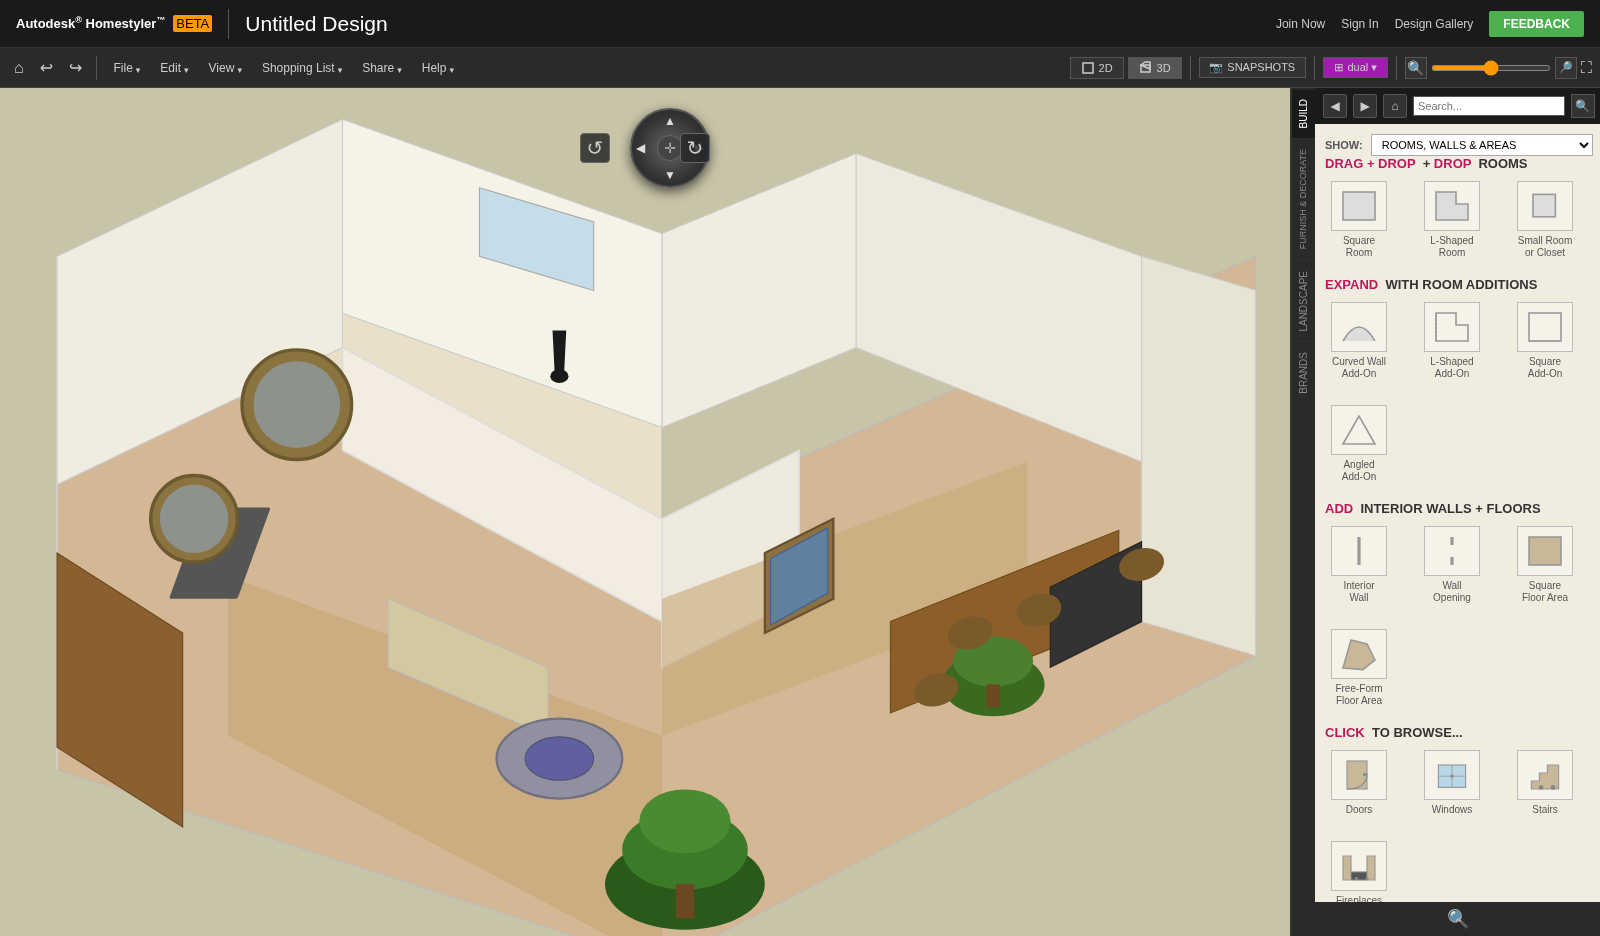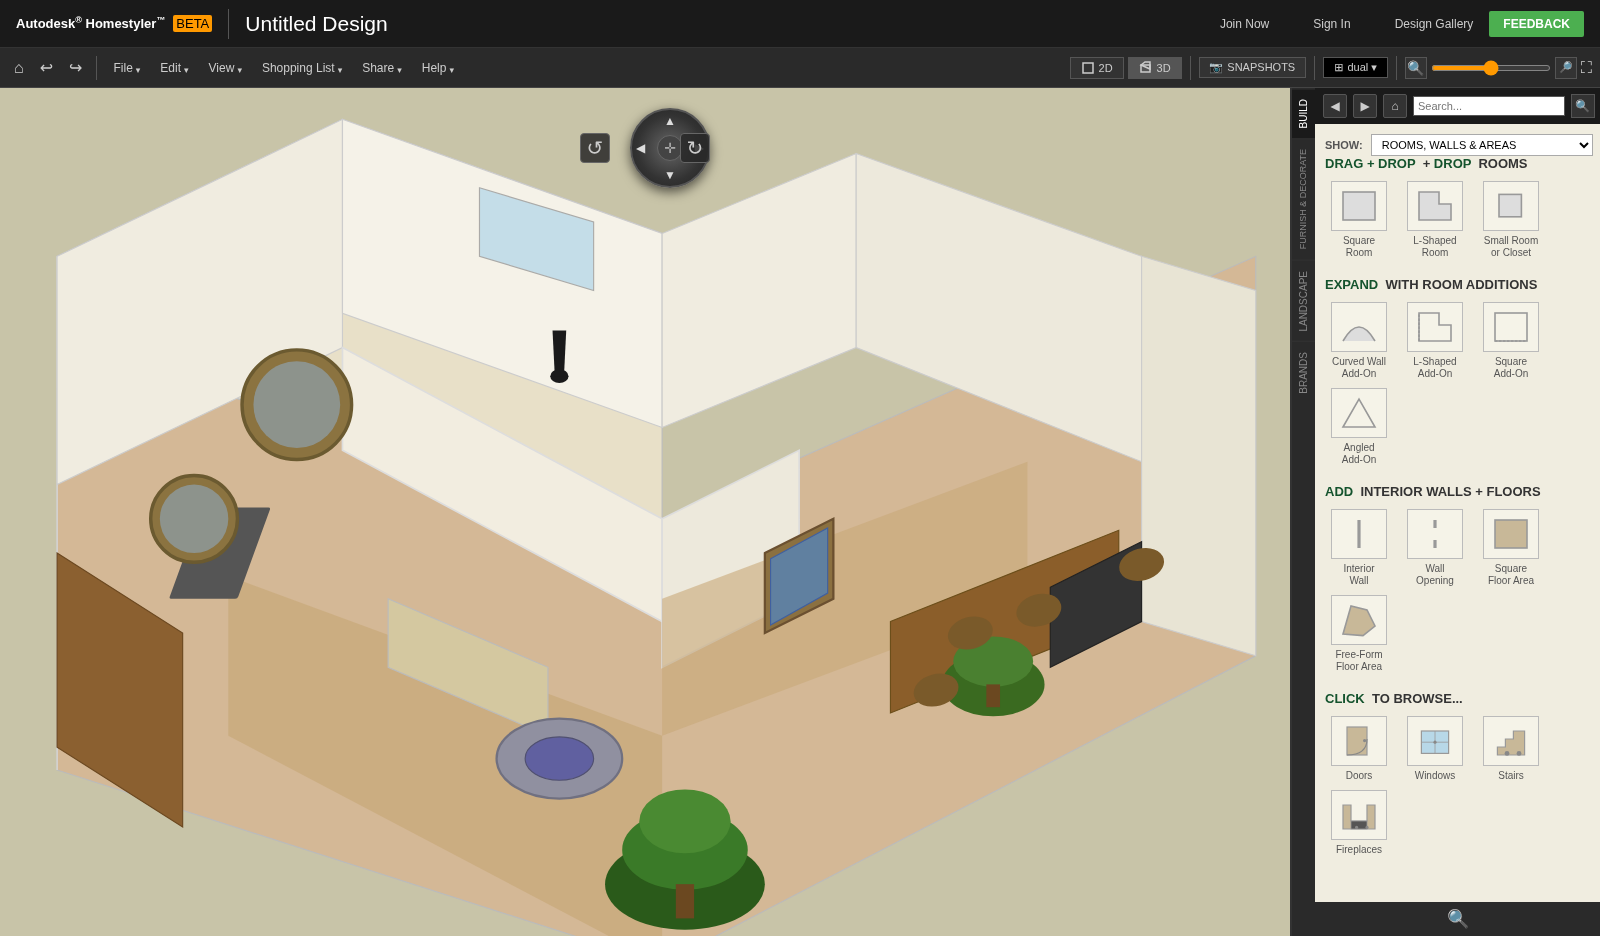--- a/index.html
+++ b/index.html
@@ -10,38 +10,38 @@
       width: 100%; height: 48px; background: #1a1a1a;
       display: flex; align-items: center; padding: 8px 16px;
       border-bottom: 1px solid #333;
     }
     #logo-area { display: flex; align-items: center; gap: 8px; }
     #logo-text { color: #fff; font-size: 13px; font-weight: bold; }
     #beta-badge { background: #f90; color: #000; font-size: 13px; padding: 1px 3px; border-radius: 2px; }
     #divider-bar { width: 1px; height: 30px; background: #555; margin: 0 16px; }
     #design-title { color: #fff; font-size: 21px; }
     #top-right { margin-left: auto; display: flex; align-items: center; gap: 16px; }
-    #top-right a { color: #ccc; font-size: 12px; text-decoration: none; cursor: pointer; margin-left: 28px; }
+    #top-right a { color: #ccc; font-size: 12px; text-decoration: none; cursor: pointer; }
     #feedback-btn { background: #4CAF50; color: #fff; font-size: 12px; font-weight: bold; padding: 6px 14px; border: none; cursor: pointer; border-radius: 2px; }
 
     
     #toolbar {
       width: 100%; height: 40px; background: #2a2a2a;
       display: flex; align-items: center; padding: 0 8px; gap: 4px;
       border-bottom: 1px solid #444;
     }
     .toolbar-icon-btn { background: none; border: none; color: #ccc; cursor: pointer; padding: 4px 6px; font-size: 16px; }
     .toolbar-sep { width: 1px; height: 24px; background: #555; margin: 0 4px; }
     .toolbar-menu { background: none; border: none; color: #ccc; cursor: pointer; font-size: 12px; padding: 4px 8px; display: flex; align-items: flex-end; gap: 3px; }
     .caret { font-size: 9px; }
     .toolbar-spacer { flex: 1; }
     .view-btn { background: #333; border: 1px solid #555; color: #ccc; font-size: 11px; padding: 3px 10px; cursor: pointer; display: flex; align-items: center; gap: 4px; }
     .view-btn.active { background: #555; }
     #snapshot-btn { background: #333; border: 1px solid #555; color: #ccc; font-size: 11px; padding: 3px 10px; cursor: pointer; }
-    #dual-btn { background: #000000; border: 1px solid #555; color: #ccc; font-size: 11px; padding: 3px 10px; cursor: pointer; }
+    #dual-btn { background: #a21caf; border: 1px solid #555; color: #ccc; font-size: 11px; padding: 3px 10px; cursor: pointer; }
     .zoom-area { display: flex; align-items: center; gap: 4px; }
     .zoom-btn { background: #333; border: 1px solid #555; color: #ccc; width: 22px; height: 22px; font-size: 14px; cursor: pointer; display: flex; align-items: center; justify-content: center; }
     #zoom-slider { width: 120px; height: 6px; accent-color: #f90; }
     .fullscreen-btn { background: none; border: none; color: #ccc; font-size: 16px; cursor: pointer; }
 
     
     #main { display: flex; width: 100%; height: calc(936px - 88px); }
 
     
     #canvas-area { flex: 1; background: #c8c4a8; position: relative; overflow: hidden; }
@@ -83,24 +83,24 @@
 
     #right-inner { flex: 1; padding: 10px; overflow-y: auto; }
 
     
     #show-row { display: flex; align-items: center; gap: 8px; }
     #show-label { font-size: 11px; color: #555; font-weight: bold; }
     #show-select { flex: 1; font-size: 11px; padding: 3px 6px; border: 1px solid #aaa; background: #fff; }
 
     
     .section-header { font-size: 13px; font-weight: bold; margin-bottom: 10px; color: #333; }
-    .section-header .highlight { color: #14532d; }
-
-    
-    .item-grid { display: flex; gap: 8px; flex-wrap: wrap; margin-bottom: 18px; }
+    .section-header .highlight { color: #be185d; }
+
+    
+    .item-grid { display: flex; gap: 25px; flex-wrap: wrap; margin-bottom: 18px; }
     .item-cell { display: flex; flex-direction: column; align-items: center; gap: 4px; cursor: pointer; width: 68px; }
     .item-icon { width: 56px; height: 50px; border: 1px solid #bbb; background: #f5f3e8; display: flex; align-items: center; justify-content: center; }
     .item-label { font-size: 10px; color: #555; text-align: center; line-height: 1.2; }
 
     
     .shape-svg { width: 40px; height: 36px; }
 
     
     #right-magnifier { background: #2a2a2a; padding: 6px; display: flex; justify-content: center; }
     .mag-btn { background: none; border: none; color: #aaa; font-size: 18px; cursor: pointer; }

